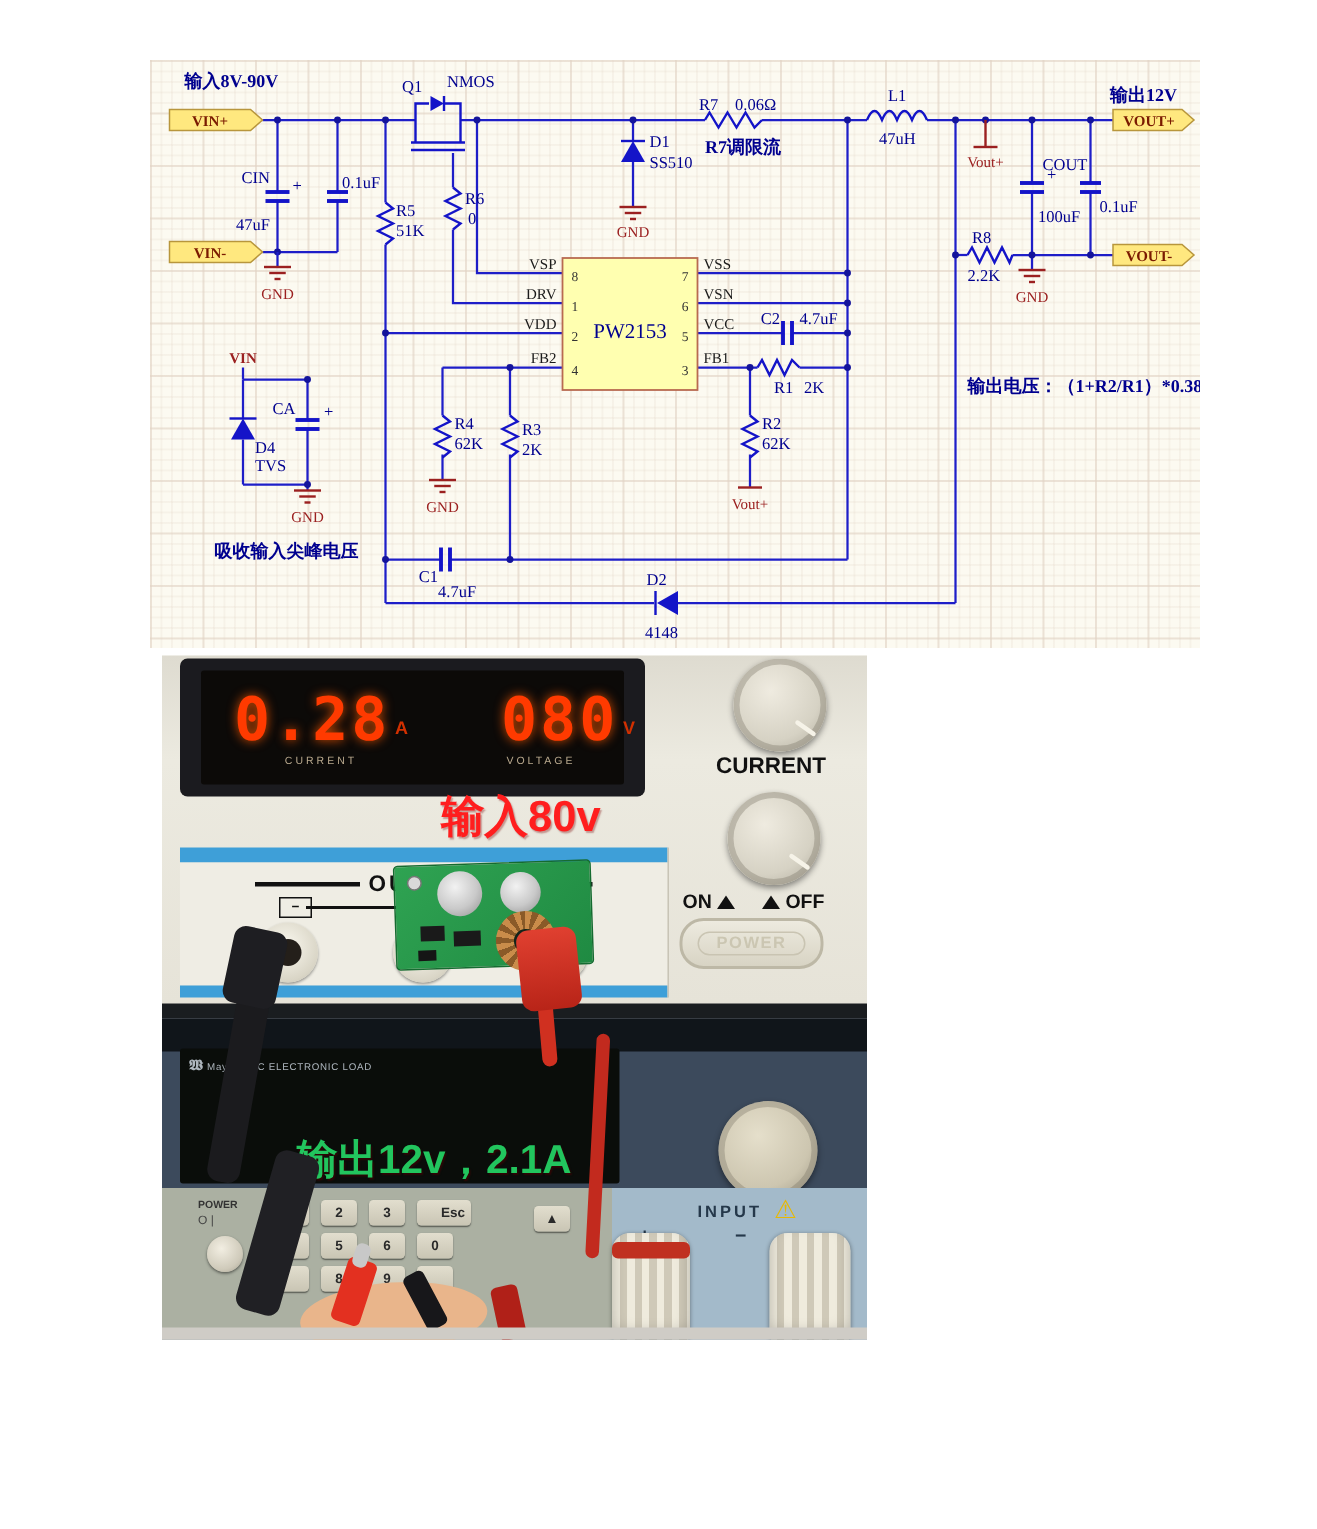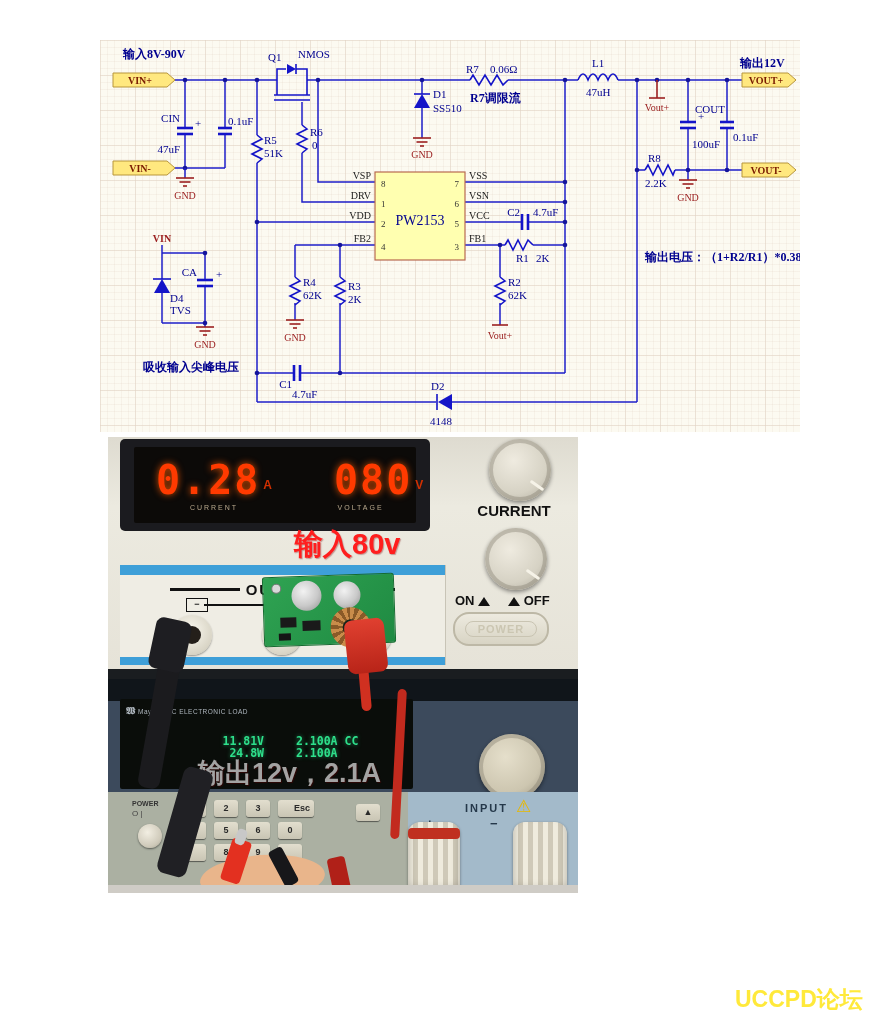--- a/index.html
+++ b/index.html
@@ -61,21 +61,21 @@
   .powerpill{position:absolute;width:92px;height:30px;border:2px solid #BDB8A6;border-radius:16px;
        background:linear-gradient(180deg,#EDEADF,#D8D4C4);display:flex;align-items:center;justify-content:center;}
   .powerpill span{border:1px solid #C9C4B2;border-radius:10px;padding:1px 12px;
        color:#CBC6B2;font-size:11px;font-weight:bold;letter-spacing:1px;}
   .load{left:0;top:242px;width:470px;height:214px;background:#3C4A5C;}
   .loadtop{left:0;top:0;width:470px;height:22px;background:#10151A;}
   .loaddisp{left:12px;top:20px;width:293px;height:90px;background:#0A0D0A;border-radius:2px;}
   .brand{color:#AEB6BE;font-size:6.5px;letter-spacing:.5px;}
   .green{font-family:"DejaVu Sans Mono",monospace;color:#2EE08C;font-size:11.5px;font-weight:bold;
          text-shadow:0 0 4px rgba(40,220,130,.6);line-height:12px;white-space:pre;}
-  .red-anno2{color:#a3a3a3;font-weight:bold;font-size:27px;text-shadow:1px 1px 1px rgba(80,0,0,.5);}
+  .red-anno2{color:#22c55e;font-weight:bold;font-size:27px;text-shadow:1px 1px 1px rgba(80,0,0,.5);}
   .lowpanel-l{left:0;top:113px;width:300px;height:101px;background:#ABB0A2;}
   .lowpanel-r{left:300px;top:113px;width:170px;height:101px;background:#A3BACA;}
   .key{position:absolute;width:24px;height:17px;background:linear-gradient(180deg,#E2DECE,#C9C5B4);
        border-radius:3px;box-shadow:0 1px 1px rgba(0,0,0,.5);font-size:9px;font-weight:bold;color:#2a2a2a;
        text-align:center;line-height:17px;}
   .post{position:absolute;width:52px;height:75px;border-radius:12px 12px 8px 8px;
        background:repeating-linear-gradient(90deg,#EFEBDD 0 5px,#CFC9B8 5px 10px);
        box-shadow:inset 0 -8px 10px rgba(0,0,0,.25),0 1px 3px rgba(0,0,0,.4);}
   .cable{position:absolute;border-radius:8px;}
   .pcb{position:absolute;left:155px;top:138px;width:130px;height:68px;transform:rotate(-2deg);
@@ -458,24 +458,20 @@
 
     <div class="abs" style="left:0;top:232px;width:470px;height:10px;background:#1A1D20;"></div>
 
     <div class="abs load">
       <div class="abs loadtop"></div>
       <div class="abs loaddisp">
         <div class="abs brand" style="left:6px;top:6px;">
           <span style="font-size:10px;font-weight:bold;">𝖂</span>
           <span>Maynuo DC  ELECTRONIC LOAD</span>
         </div>
-        <div class="abs" style="left:82px;top:36px;">
-          <div class="green"><span style="display:inline-block;width:62px;text-align:right;">11.81V</span><span style="display:inline-block;width:32px;"></span><span>2.100A</span> <span>CC</span></div>
-          <div class="green"><span style="display:inline-block;width:62px;text-align:right;">24.8W</span><span style="display:inline-block;width:32px;"></span><span>2.100A</span></div>
-        </div>
       </div>
       <div class="abs red-anno2" style="left:90px;top:76px;">输出12v，2.1A</div>
 
       <div class="knob" style="left:371px;top:55px;width:66px;height:66px;background:radial-gradient(circle at 40% 35%,#E5DFCB,#CDC6B0 60%,#97917E);"></div>
 
       <div class="abs lowpanel-l">
         <div class="abs" style="left:24px;top:8px;font-size:7px;font-weight:bold;color:#333;">POWER</div>
         <div class="abs" style="left:24px;top:17px;font-size:8px;color:#444;">O |</div>
         <div class="abs" style="left:30px;top:32px;width:24px;height:24px;border-radius:50%;background:radial-gradient(circle at 40% 35%,#F2EEE2,#CFCABA 65%,#A5A090);box-shadow:0 1px 2px rgba(0,0,0,.5);"></div>
 
@@ -527,14 +523,13 @@
     <div class="clip" style="left:118px;top:402px;width:20px;height:44px;background:#E33020;transform:rotate(18deg);"></div>
     <div class="clip" style="left:128px;top:392px;width:10px;height:16px;background:#C8C8C8;transform:rotate(18deg);"></div>
     <div class="clip" style="left:168px;top:410px;width:15px;height:40px;background:#17171A;transform:rotate(-28deg);"></div>
     <div class="clip" style="left:222px;top:420px;width:18px;height:36px;background:#B02018;transform:rotate(-12deg);"></div>
     <div class="abs" style="left:0;top:448px;width:470px;height:8px;background:#CFCCC6;"></div>
 
     <div class="cable" style="left:44px;top:182px;width:36px;height:52px;background:#1E1E22;transform:rotate(12deg);"></div>
     <div class="cable" style="left:238px;top:182px;width:40px;height:54px;background:linear-gradient(180deg,#E04030,#B82418);transform:rotate(-6deg);"></div>
   </div>
 
-  <div class="watermark">UCCPD论坛</div>
 </div>
 
 </body></html>

